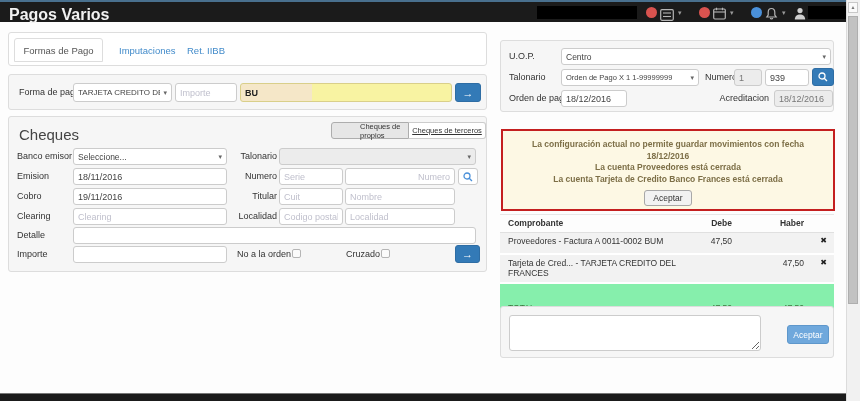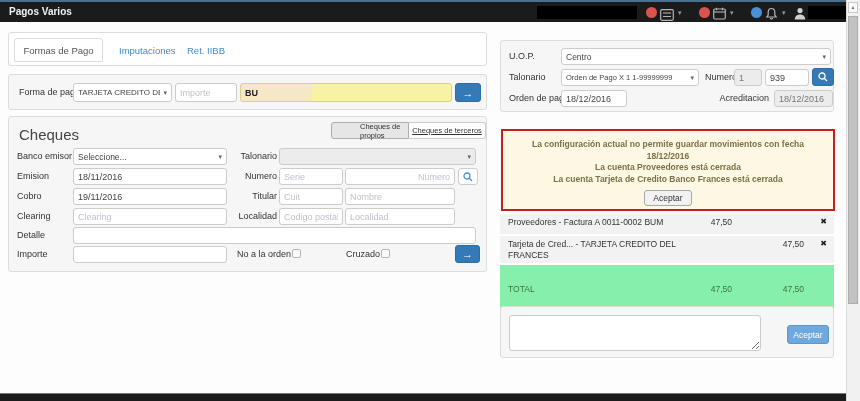--- a/index.html
+++ b/index.html
@@ -3,21 +3,21 @@
 <meta charset="utf-8">
 <style>
   * { margin:0; padding:0; box-sizing:border-box; }
   html,body { width:860px; height:401px; background:#fff; overflow:hidden;
     font-family:"Liberation Sans", sans-serif; }
   .screen { position:relative; width:860px; height:401px; background:#fdfdfd; }
 
   
   .navbar { position:absolute; left:0; top:0; width:860px; height:22px;
     background:#1b1b1b; border-top:2px solid #49708e; }
-  .nav-title { position:absolute; left:9px; top:4px; color:#f2f2f2; font-size:10px; font-weight:bold; }
+  .nav-title { position:absolute; left:9px; top:4px; color:#f2f2f2; font-size:16px; font-weight:bold; }
   .redact { position:absolute; background:#000; }
   .badge { position:absolute; width:11px; height:11px; border-radius:50%; }
   .navicon { position:absolute; }
   .caret-nav { position:absolute; color:#9a9a9a; font-size:7px; }
 
   
   .sb-track { position:absolute; left:846px; top:0; width:14px; height:401px;
     background:#f1f1f1; border-left:1px solid #dcdcdc; z-index:50; }
   .sb-btn { position:absolute; left:848px; top:2px; width:10px; height:11px;
     background:#fafafa; border:1px solid #c8c8c8; color:#777; font-size:5px;
@@ -237,20 +237,26 @@
   </div>
 
   <div class="warnbox">
     <div class="wl">La configuración actual no permite guardar movimientos con fecha 18/12/2016</div>
     <div class="wl">La cuenta Proveedores está cerrada</div>
     <div class="wl">La cuenta Tarjeta de Credito Banco Frances está cerrada</div>
     <span class="btn-sm">Aceptar</span>
   </div>
 
   <div class="tbl">
+    <div class="trow thead">
+      <div class="c-name th">Comprobante</div>
+      <div class="c-debe th">Debe</div>
+      <div class="c-haber th">Haber</div>
+      <div class="c-x"></div>
+    </div>
     <div class="trow tr-data">
       <div class="c-name">Proveedores - Factura A 0011-0002 BUM</div>
       <div class="c-debe">47,50</div>
       <div class="c-haber"></div>
       <div class="c-x">✖</div>
     </div>
     <div class="trow tr-data">
       <div class="c-name">Tarjeta de Cred... - TARJETA CREDITO DEL FRANCES</div>
       <div class="c-debe"></div>
       <div class="c-haber">47,50</div>

